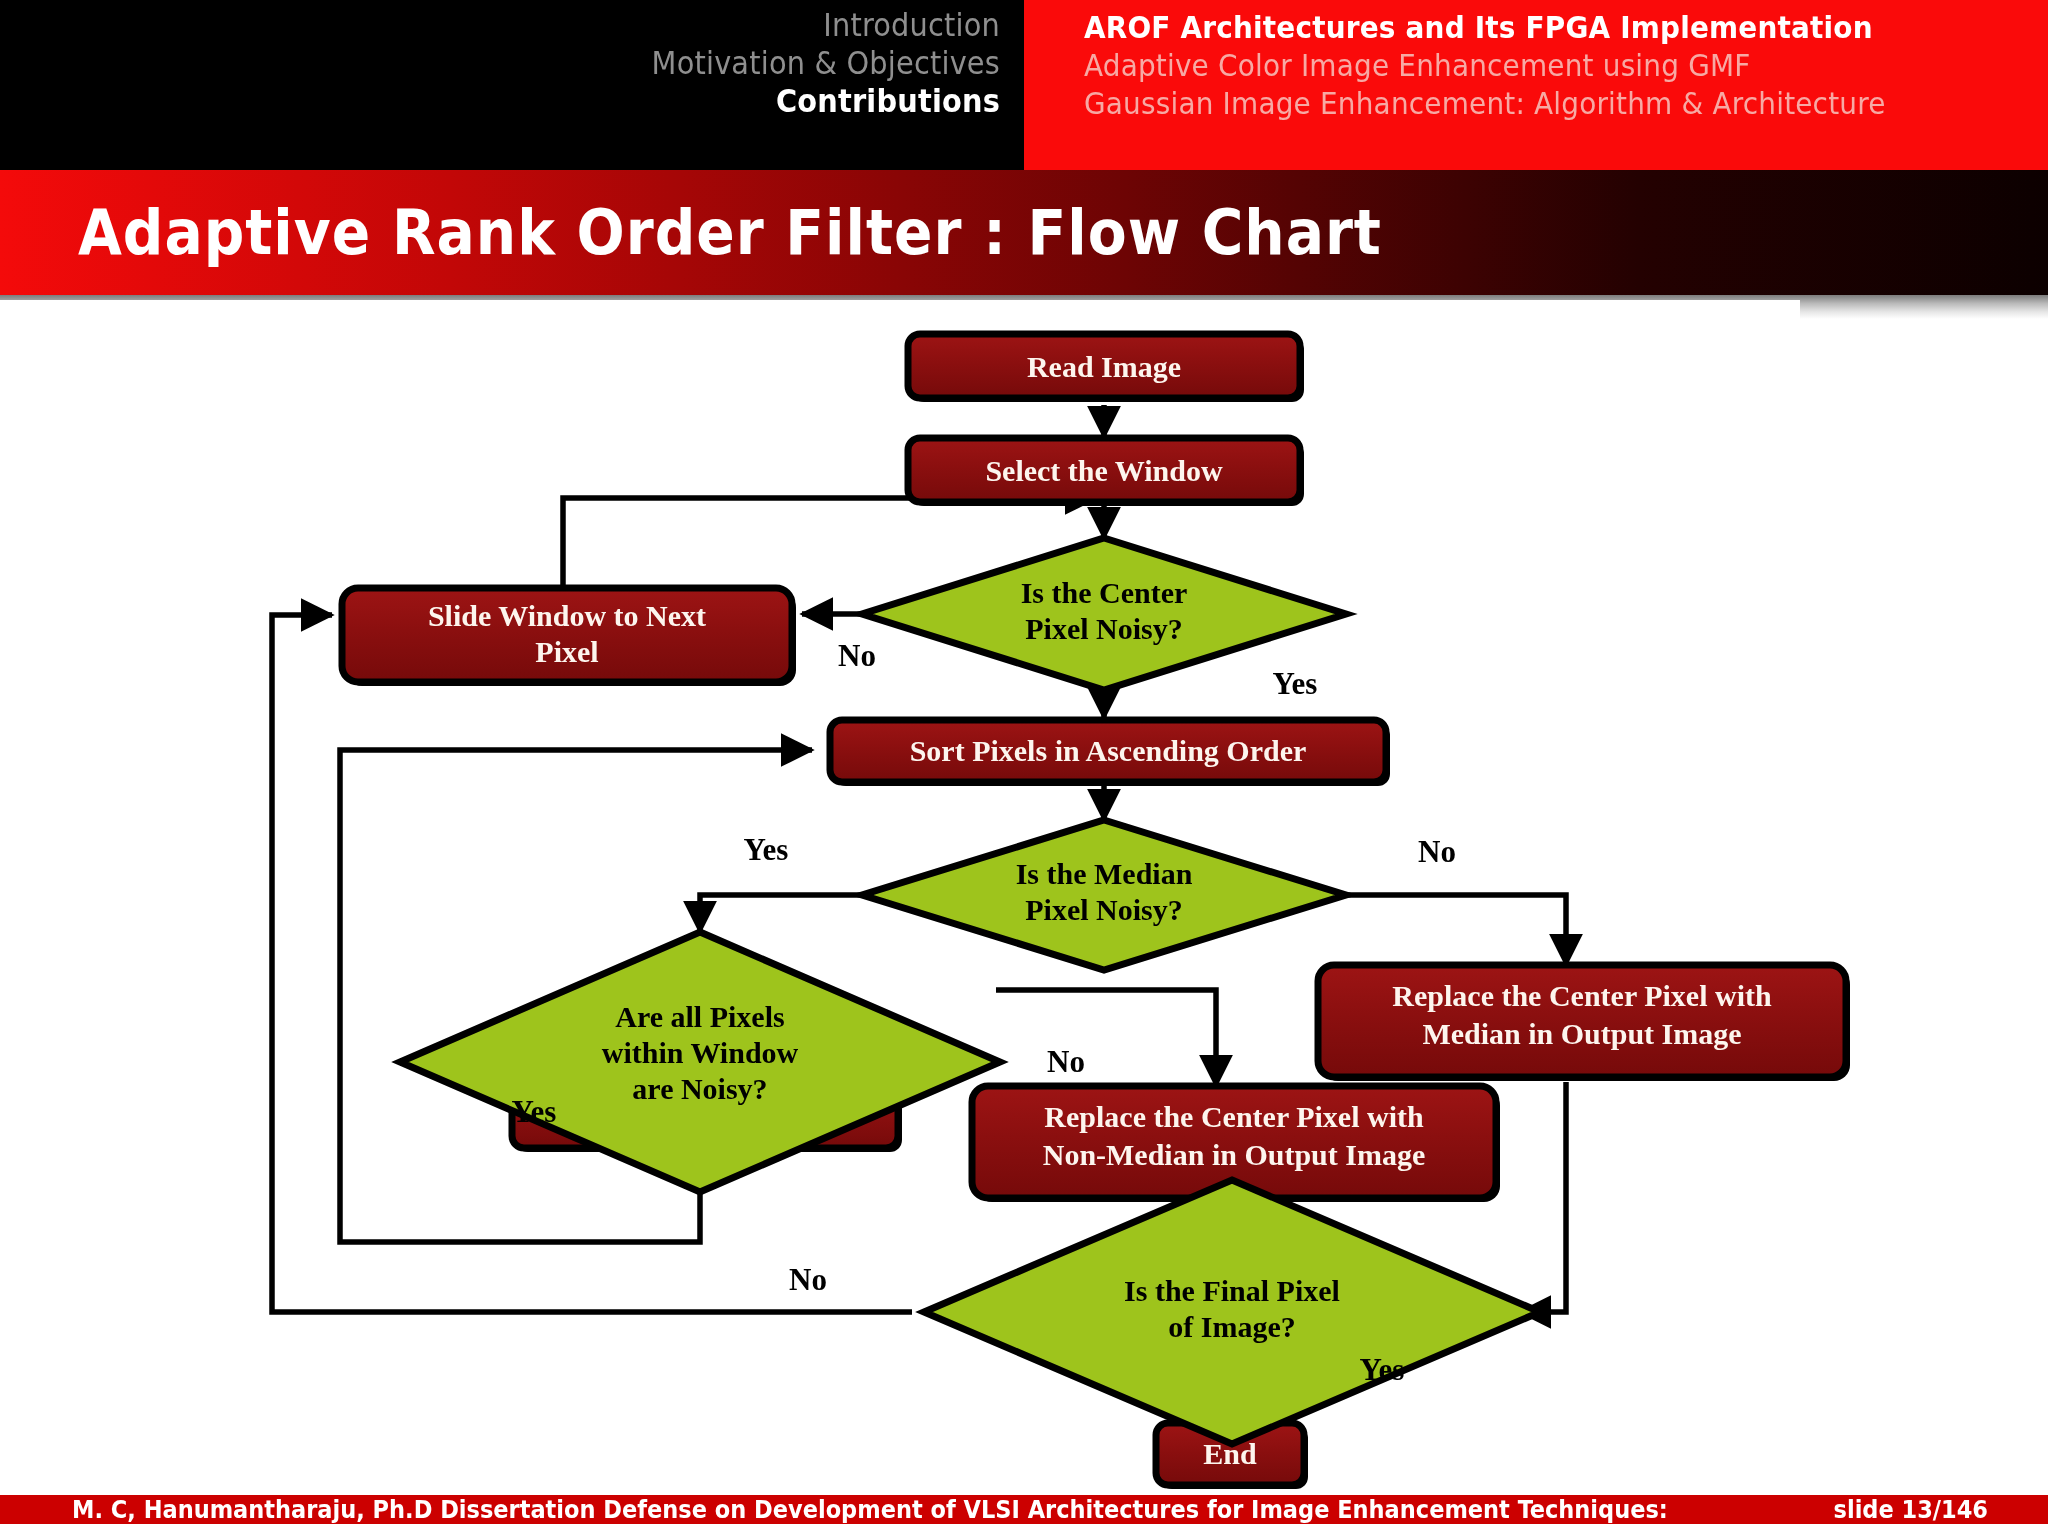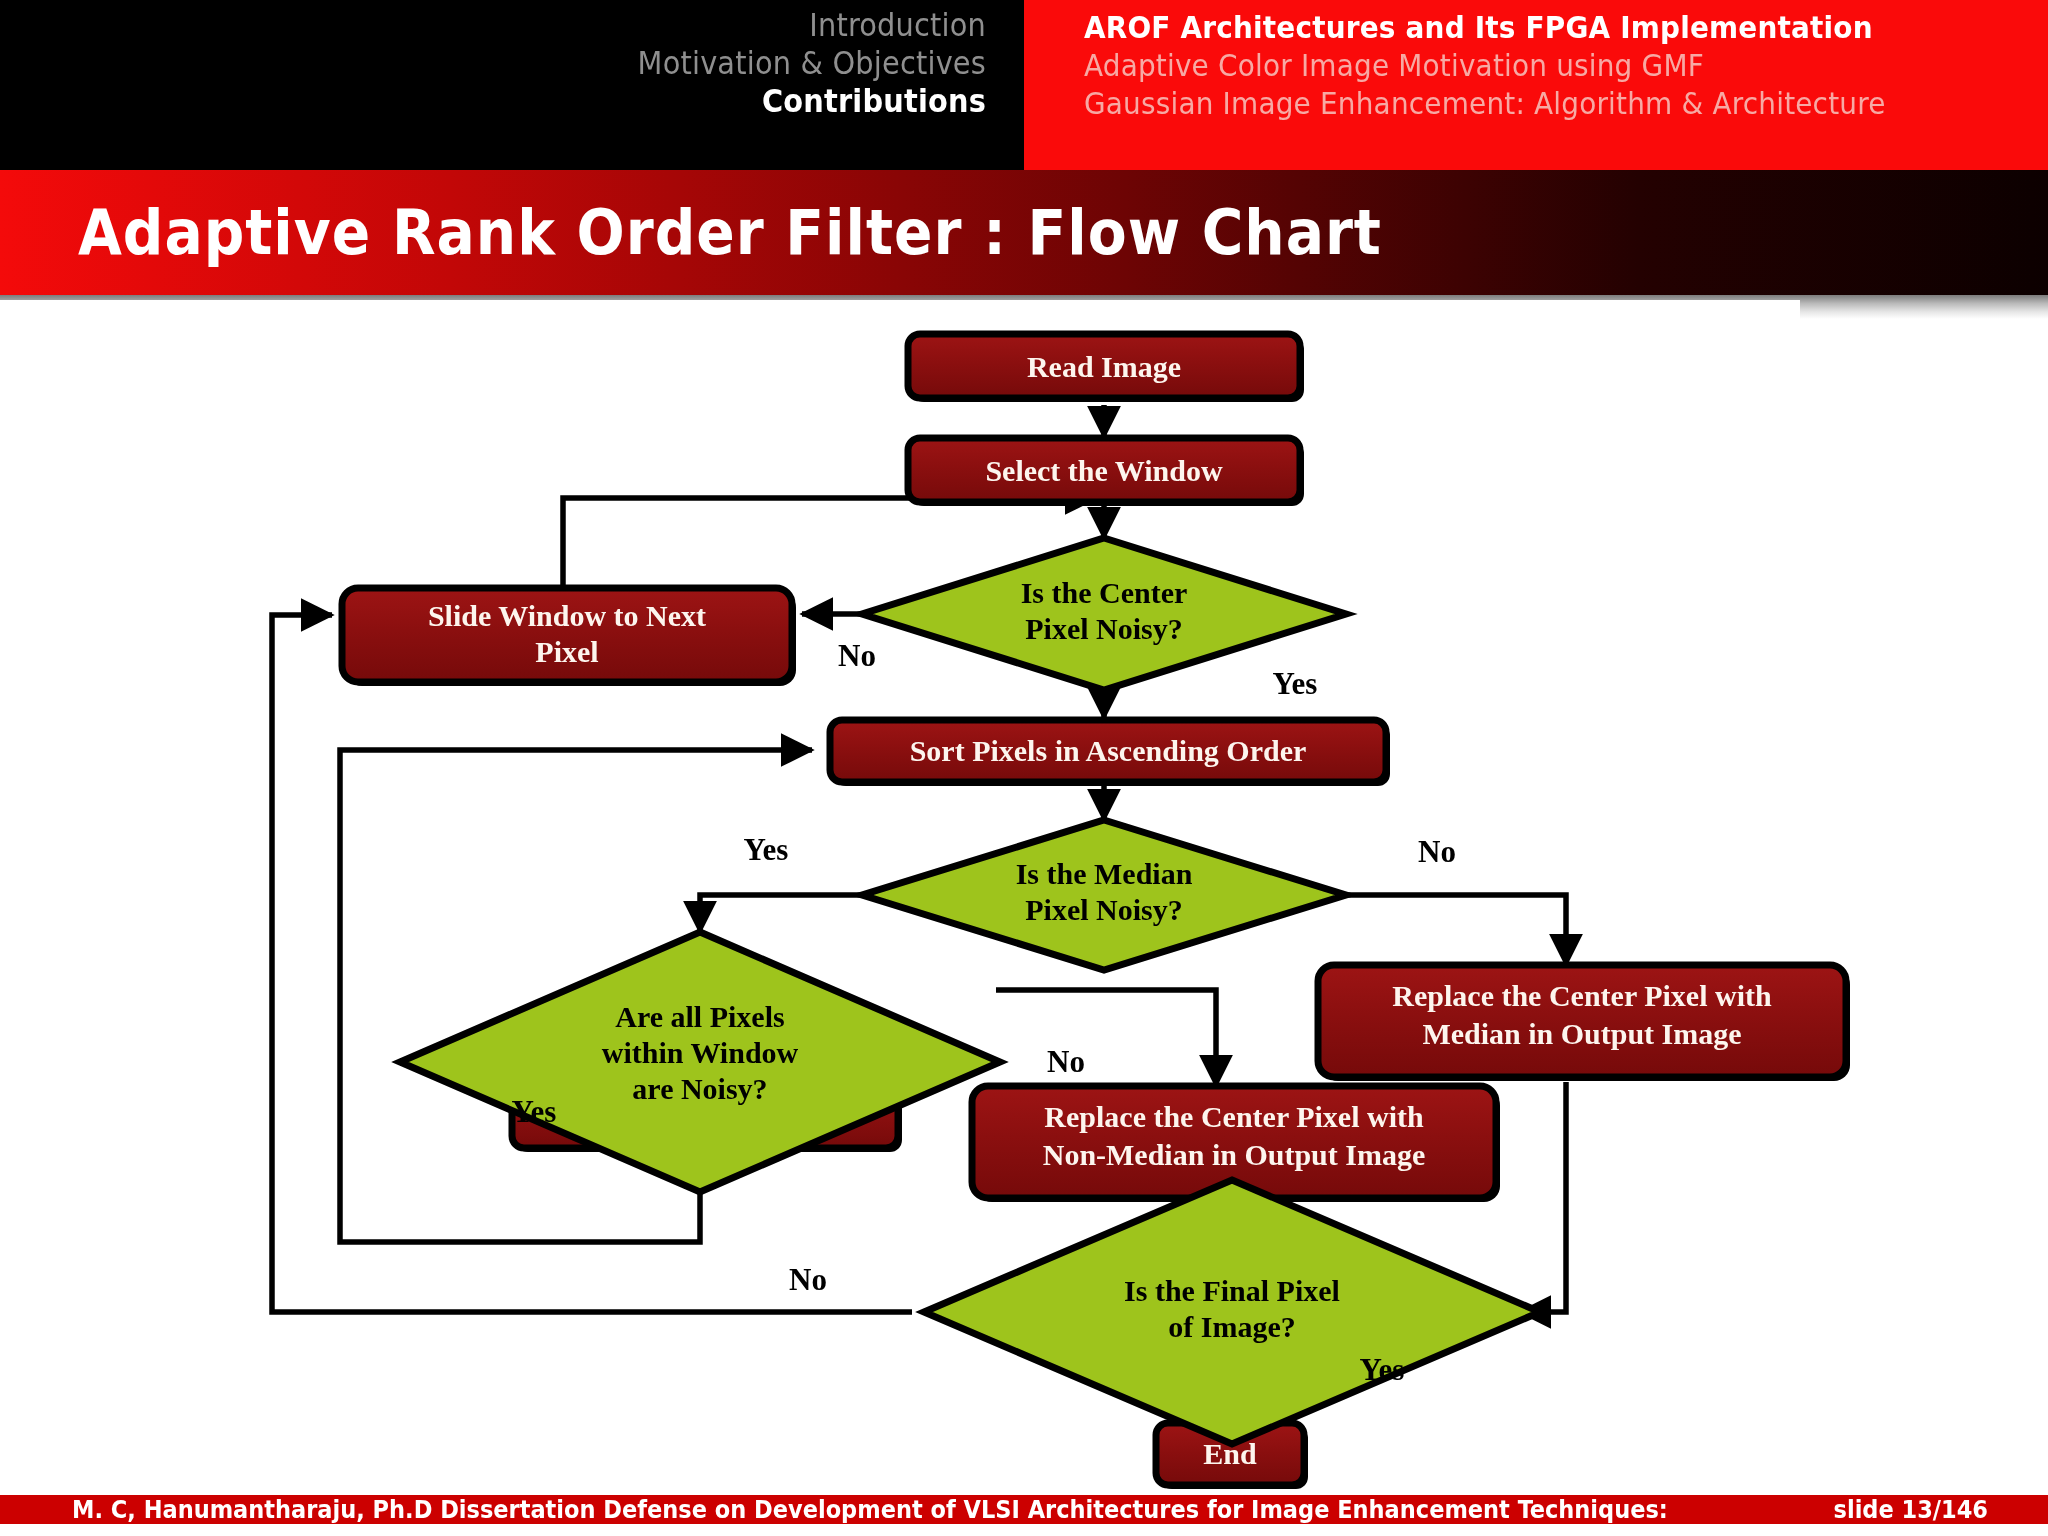--- a/index.html
+++ b/index.html
@@ -8,21 +8,21 @@
     background:#ffffff;
     font-family:"Liberation Sans",sans-serif;
   }
   #slide{position:relative;width:2048px;height:1536px;}
 
   
   .topband{position:absolute;left:0;top:0;width:2048px;height:170px;display:flex;}
   .nav-left{
     width:1024px;height:170px;background:#000000;
     display:flex;flex-direction:column;align-items:flex-end;justify-content:flex-start;
-    padding:6px 38px 0 0;box-sizing:border-box;
+    padding:6px 24px 0 0;box-sizing:border-box;
   }
   .nav-item{
     font-family:"DejaVu Sans Condensed","Liberation Sans",sans-serif;
     font-size:32px;line-height:38px;color:#8f8f8f;letter-spacing:.2px;white-space:nowrap;
   }
   .nav-item.active{color:#ffffff;font-weight:bold;}
   .nav-right{
     width:1024px;height:170px;background:#fa0a0a;
     display:flex;flex-direction:column;align-items:flex-start;justify-content:flex-start;
     padding:8px 4px 0 60px;box-sizing:border-box;
@@ -85,21 +85,21 @@
 <div id="slide">
 
   <div class="topband">
     <div class="nav-left">
       <div class="nav-item">Introduction</div>
       <div class="nav-item">Motivation &amp; Objectives</div>
       <div class="nav-item active">Contributions</div>
     </div>
     <div class="nav-right">
       <div class="sec-item active">AROF Architectures and Its FPGA Implementation</div>
-      <div class="sec-item">Adaptive Color Image Motivation using GMF</div>
+      <div class="sec-item">Adaptive Color Image Enhancement using GMF</div>
       <div class="sec-item">Gaussian Image Enhancement: Algorithm &amp; Architecture</div>
     </div>
   </div>
 
   <div class="titlebar">
     <div class="title">Adaptive Rank Order Filter : Flow Chart</div>
   </div>
   <div class="title-shadow"></div>
 
   <div class="canvas">

